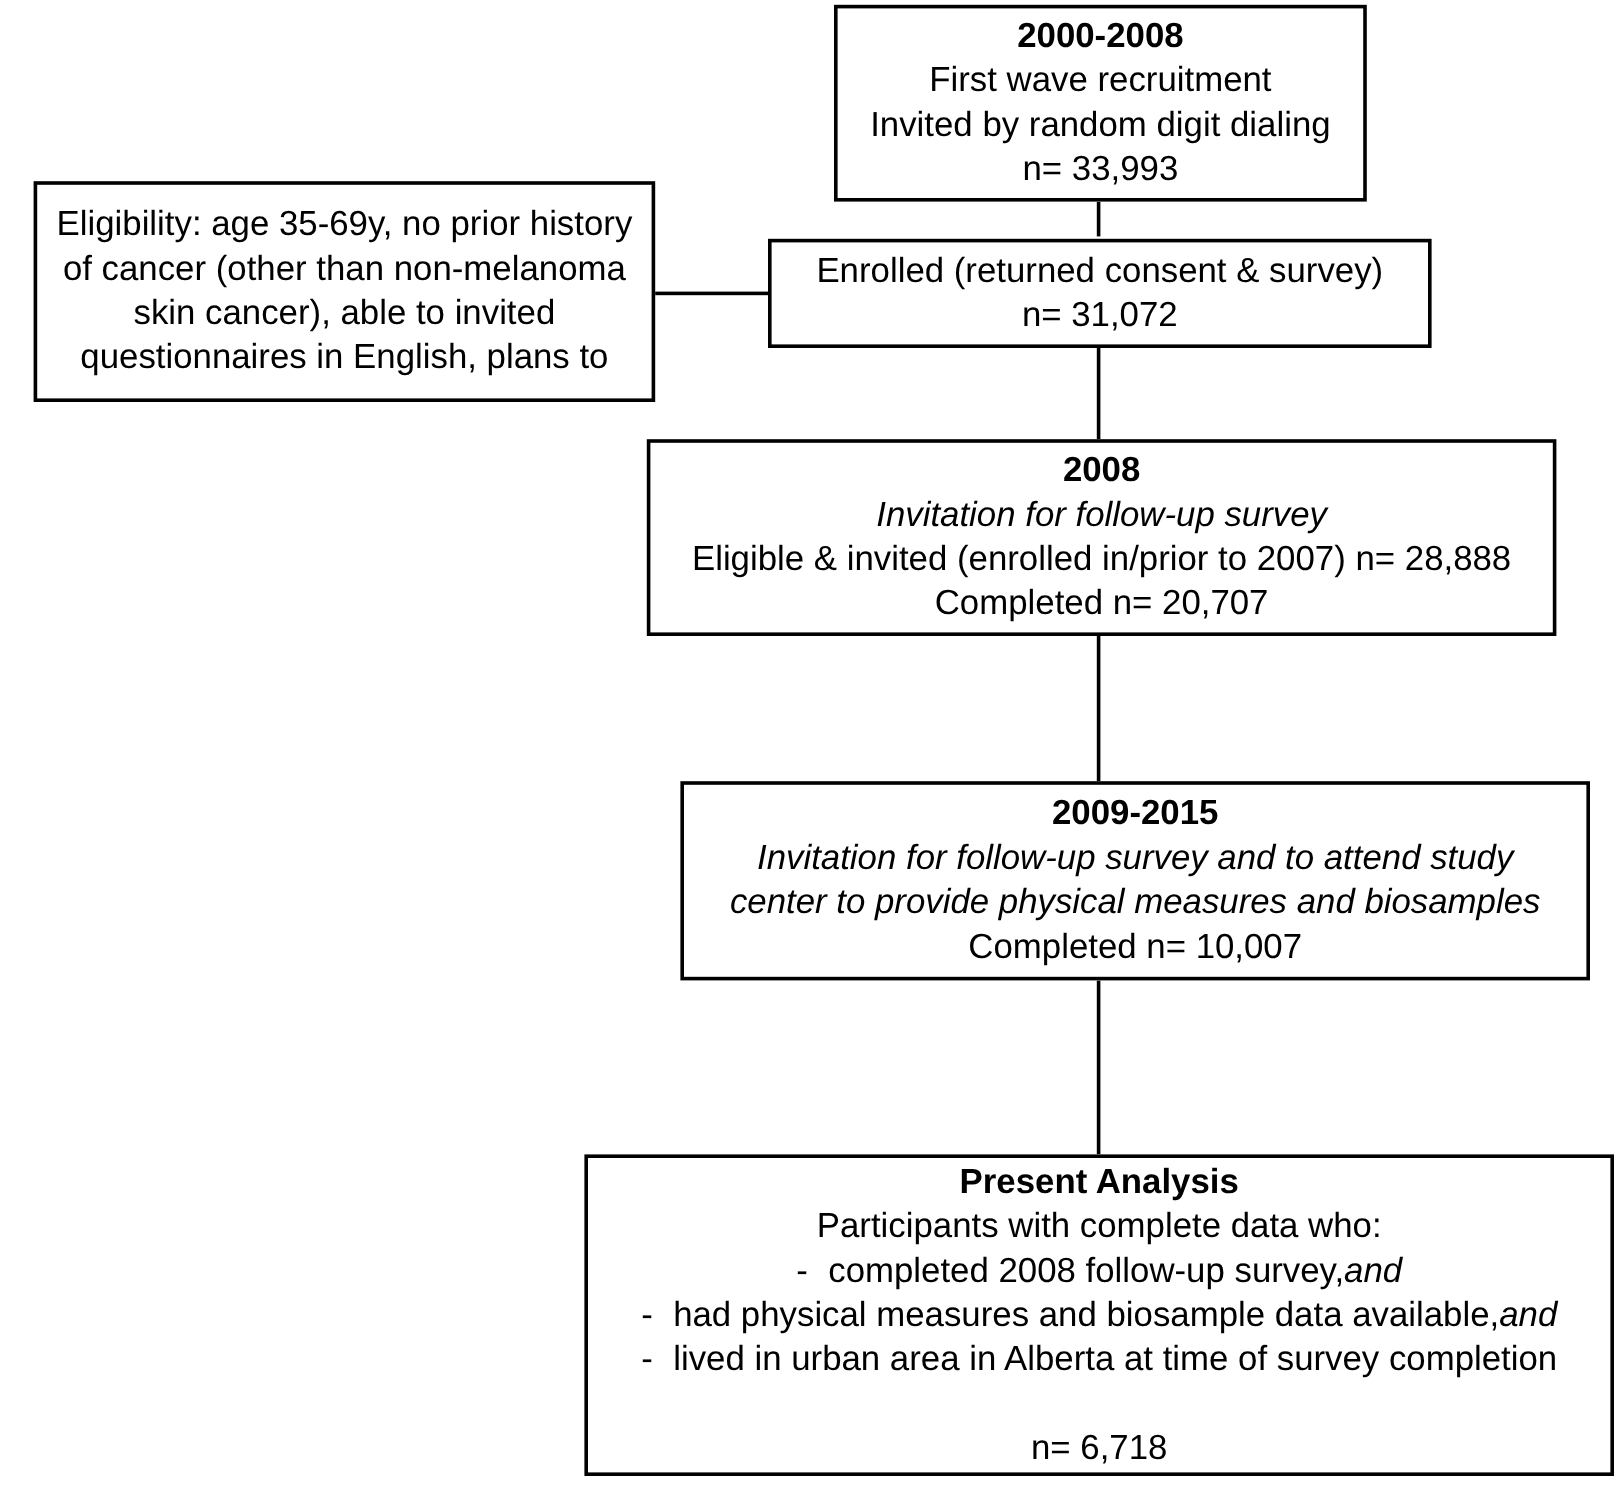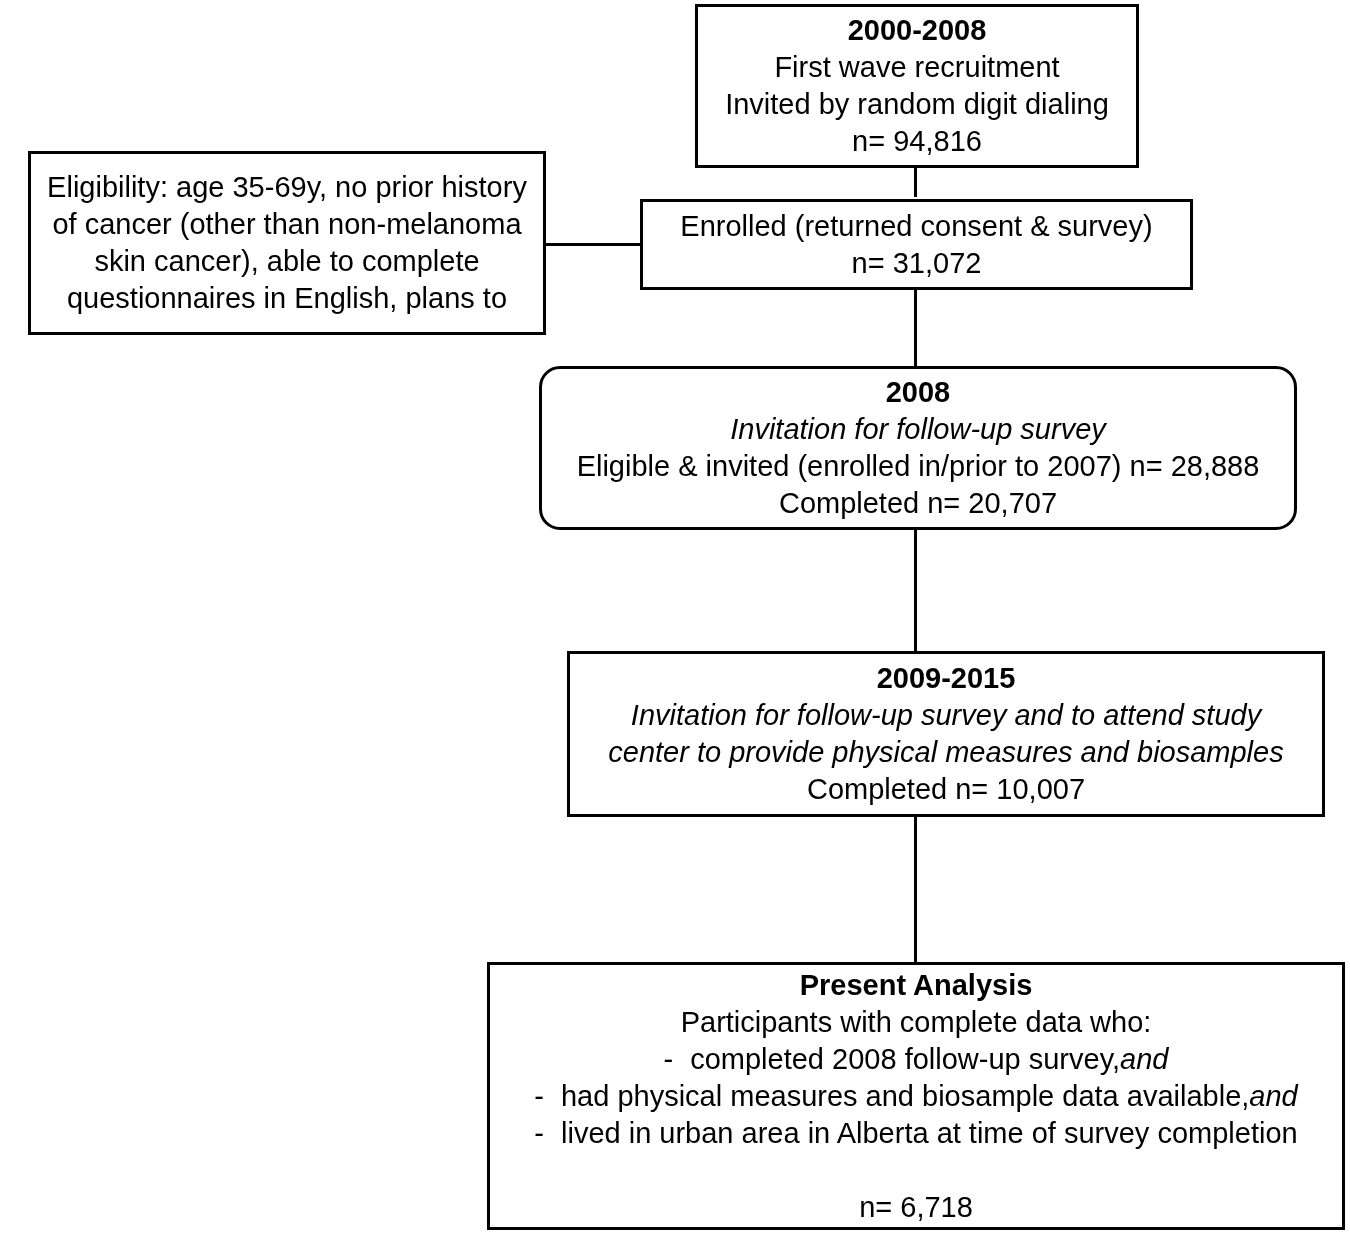--- a/index.html
+++ b/index.html
@@ -37,21 +37,21 @@
     z-index: 1;
   }
   .bullet { display: flex; align-items: baseline; }
   .bullet .marker { margin-right: 17px; }
   .n-spacer { margin-top: 37px; }
 
   
   #box-first-wave  { left: 695px; top: 4px;   width: 444px; height: 164px; }
   #box-eligibility { left: 3px;   top: 151px; width: 518px; height: 184px; margin-left: 25px; }
   #box-enrolled    { left: 640px; top: 199px; width: 553px; height: 91px;  }
-  #box-2008        { left: 539px; top: 366px; width: 758px; height: 164px; border-radius: 21px; }
+  #box-2008        { left: 539px; top: 366px; width: 758px; height: 164px; }
   #box-2009        { left: 567px; top: 651px; width: 758px; height: 166px; }
   #box-present     { left: 487px; top: 962px; width: 858px; height: 268px; }
 
   
   #conn-v1 { left: 914px; top: 168px; width: 3px; height: 29px; }
   #conn-v2 { left: 914px; top: 288px; width: 3px; height: 78px; }
   #conn-v3 { left: 914px; top: 530px; width: 3px; height: 121px; }
   #conn-v4 { left: 914px; top: 817px; width: 3px; height: 145px; }
   #conn-h1 { left: 521px; top: 243px; width: 119px; height: 3px; }
 </style>
@@ -63,27 +63,27 @@
   <div class="connector" id="conn-v1"></div>
   <div class="connector" id="conn-v2"></div>
   <div class="connector" id="conn-v3"></div>
   <div class="connector" id="conn-v4"></div>
   <div class="connector" id="conn-h1"></div>
 
   <div class="box" id="box-first-wave">
     <div class="line bold">2000-2008</div>
     <div class="line">First wave recruitment</div>
     <div class="line">Invited by random digit dialing</div>
-    <div class="line">n= 94,816</div>
+    <div class="line">n= 33,993</div>
   </div>
 
   <div class="box" id="box-eligibility">
     <div class="line">Eligibility: age 35-69y, no prior history</div>
     <div class="line">of cancer (other than non-melanoma</div>
-    <div class="line">skin cancer), able to complete</div>
+    <div class="line">skin cancer), able to invited</div>
     <div class="line">questionnaires in English, plans to</div>
   </div>
 
   <div class="box" id="box-enrolled">
     <div class="line">Enrolled (returned consent &amp; survey)</div>
     <div class="line">n= 31,072</div>
   </div>
 
   <div class="box" id="box-2008">
     <div class="line bold">2008</div>

